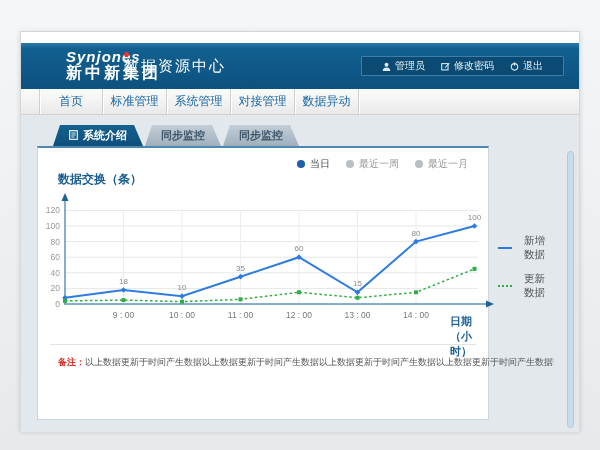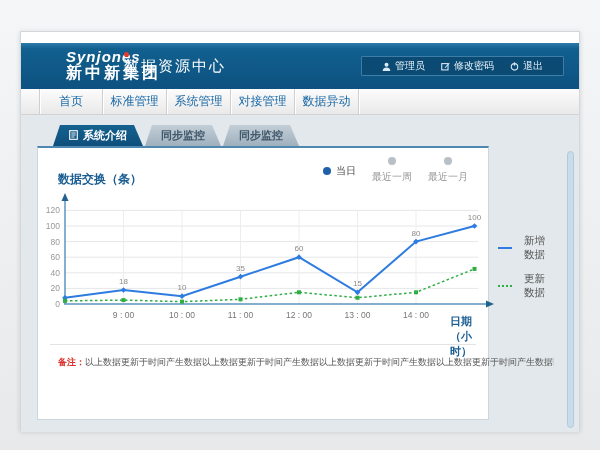--- a/index.html
+++ b/index.html
@@ -60,21 +60,21 @@
     position:absolute; right:5px; top:36px; bottom:4px; width:7px;
     background:#c9dcea; border:1px solid #b3c9da; border-radius:4px; cursor:pointer;
   }
   
   .filters { position:absolute; right:20px; top:9px; display:flex; gap:16px; }
   .filter { display:flex; align-items:center; gap:5px; font-size:10px; cursor:pointer; }
   .filter .dot { width:8px; height:8px; border-radius:50%; }
   .filter.selected .dot { background:#2060a8; }
   .filter.selected { color:#444; }
   .filter.unselected .dot { background:#b8bfc5; }
-  .filter.unselected { color:#999;flex-direction:column; }
+  .filter.unselected { color:#999; }
   
   .ylabel { position:absolute; left:20px; top:23px; color:#1b5e92; font-size:12px; font-weight:bold; }
   .xlabel { position:absolute; left:412px; top:166px; color:#1b5e92; font-size:11px; font-weight:bold; pointer-events:none; }
   .chart-svg { position:absolute; left:0; top:44px; }
   .legend { position:absolute; left:460px; top:86px; display:flex; flex-direction:column; gap:10px; }
   .legend-item { display:flex; align-items:center; gap:12px; font-size:10.5px; color:#555; }
   .legend-line { width:26px; height:0; }
   .legend-line.solid { border-top:2px solid #2e7ce0; }
   .legend-line.dotted { border-top:2px dotted #2fae44; }
   

